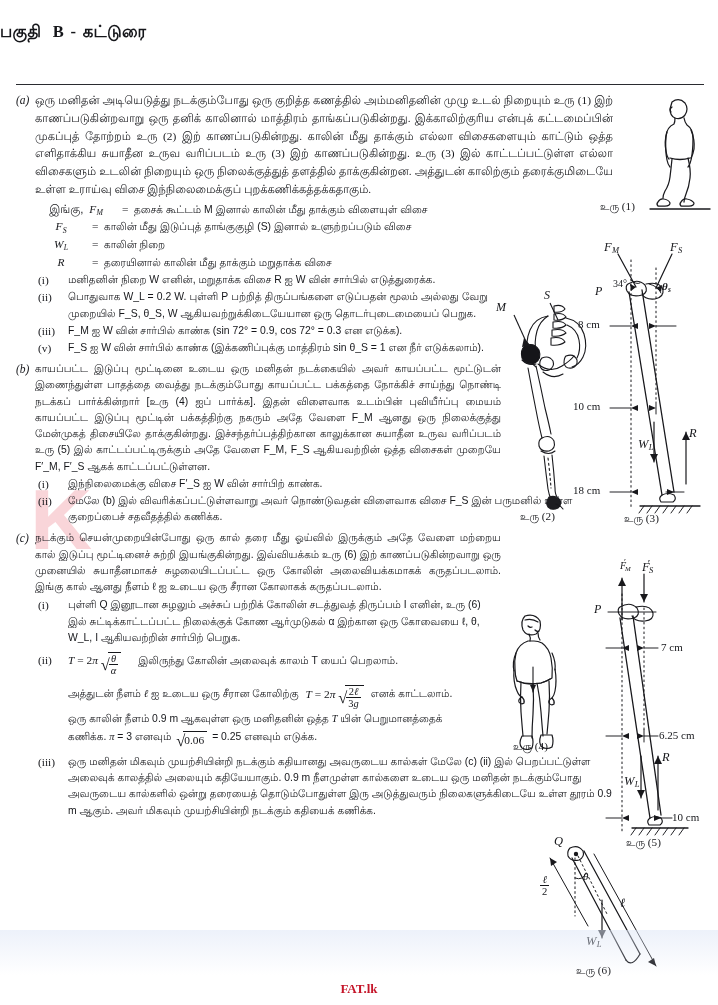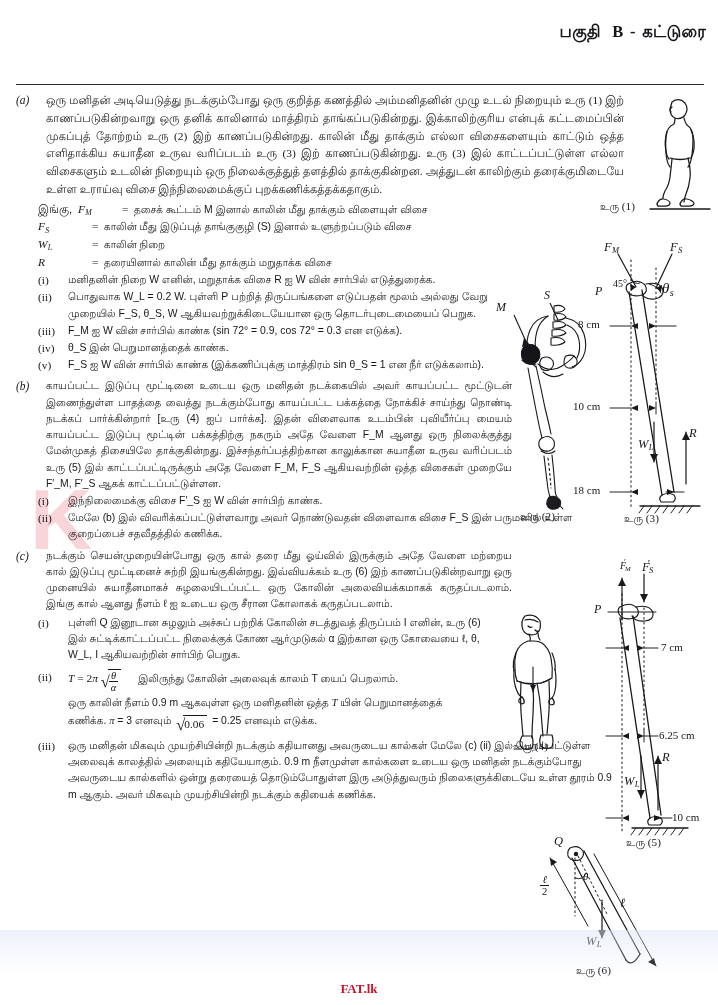--- a/index.html
+++ b/index.html
@@ -16,21 +16,21 @@
   }
   .page {
     position: absolute; inset: 0;
     width: 718px; height: 1005px;
   }
 
   
   .page-title {
     position: absolute;
     top: 22px; left: 0; right: 12px;
-    text-align: right;
+    text-align: left;
     font-weight: bold;
     font-size: 16.5px;
     letter-spacing: .3px;
   }
   .title-part { font-family: "Liberation Serif", serif; }
 
   
   .top-rule {
     position: absolute;
     left: 16px; right: 14px;
@@ -53,21 +53,21 @@
   .lbl {
     position: absolute;
     left: 0; top: 0;
     width: 20px;
     font-style: italic;
     font-size: 11.5px;
     font-family: "Liberation Serif", serif;
   }
 
   .txt {
-    margin-left: 30px;
+    margin-left: 19px;
     text-align: justify;
     text-justify: inter-word;
   }
   .txt.narrow3 { width: 466px; }
   .txt.full { width: 578px; }
 
   
   .rom {
     position: relative;
     margin-left: 22px;
@@ -84,21 +84,21 @@
   .rom.w2 .rbody { width: 540px; }
 
   
   .defs {
     margin-left: 22px;
     margin-top: 2px;
     position: relative;
   }
   .defrow { display: flex; align-items: baseline; line-height: 1.5; }
   .defrow .sym {
-    width: 54px; text-align: left; padding-right: 8px;
+    width: 54px; text-align: center; padding-right: 8px;
     font-family: "Liberation Serif", serif; font-style: italic;
     white-space: nowrap;
   }
   .defrow.r1 .sym { width: 84px; }
   .defrow .eq { width: 12px; }
   .defrow .txt2 { flex: 1; }
 
   
   i.m { font-style: italic; font-family: "Liberation Serif", serif; }
   sub.sb {
@@ -236,24 +236,20 @@
     <div class="rom w1">
       <span class="rn">(ii)</span>
       <span class="rbody ta" style="text-align:justify;">பொதுவாக W_L = 0.2 W. புள்ளி P பற்றித் திருப்பங்களை எடுப்பதன் மூலம் அல்லது வேறு முறையில் F_S, θ_S, W ஆகியவற்றுக்கிடையேயான ஒரு தொடர்புடைமையைப் பெறுக.</span>
     </div>
 
     <div class="rom w1">
       <span class="rn">(iii)</span>
       <span class="rbody ta">F_M ஐ W வின் சார்பில் காண்க (sin 72° = 0.9, cos 72° = 0.3 என எடுக்க).</span>
     </div>
 
-    <div class="rom w1">
-      <span class="rn">(iv)</span>
-      <span class="rbody ta">θ_S இன் பெறுமானத்தைக் காண்க.</span>
-    </div>
 
     <div class="rom w1">
       <span class="rn">(v)</span>
       <span class="rbody ta" style="text-align:justify;">F_S ஐ W வின் சார்பில் காண்க (இக்கணிப்புக்கு மாத்திரம் sin θ_S = 1 என நீர் எடுக்கலாம்).</span>
     </div>
 
     <div class="blk" style="margin-top:5px;">
       <span class="lbl">(b)</span>
       <div class="txt narrow3 ta">காயப்பட்ட இடுப்பு மூட்டினை உடைய ஒரு மனிதன் நடக்கையில் அவர் காயப்பட்ட மூட்டுடன் இணைந்துள்ள பாதத்தை வைத்து நடக்கும்போது காயப்பட்ட பக்கத்தை நோக்கிச் சாய்ந்து நொண்டி நடக்கப் பார்க்கின்றார் [உரு (4) ஐப் பார்க்க]. இதன் விளைவாக உடம்பின் புவியீர்ப்பு மையம் காயப்பட்ட இடுப்பு மூட்டின் பக்கத்திற்கு நகரும் அதே வேளை F_M ஆனது ஒரு நிலைக்குத்து மேன்முகத் திசையிலே தாக்குகின்றது. இச்சந்தர்ப்பத்திற்கான காலுக்கான சுயாதீன உருவ வரிப்படம் உரு (5) இல் காட்டப்பட்டிருக்கும் அதே வேளை F_M, F_S ஆகியவற்றின் ஒத்த விசைகள் முறையே F′_M, F′_S ஆகக் காட்டப்பட்டுள்ளன.</div>
     </div>
@@ -282,20 +278,28 @@
       <span class="rn">(ii)</span>
       <span class="rbody" style="width:430px;">
         <span>
           <i class="m">T</i> = 2<i class="m">π</i>
           <span class="rad"><span class="sign">√</span><span class="under"><span class="frac"><span class="n"><i class="m">θ</i></span><span class="d"><i class="m">α</i></span></span></span></span>
         </span>
         <span class="ta" style="margin-left:14px;">இலிருந்து கோலின் அலைவுக் காலம் T யைப் பெறலாம்.</span>
       </span>
     </div>
 
+    <div class="blk" style="margin-top:9px;margin-left:52px;">
+      <span class="ta">அத்துடன் நீளம் <i class="m">ℓ</i> ஐ உடைய ஒரு சீரான கோலிற்கு</span>
+      <span style="margin:0 4px;">
+        <i class="m">T</i> = 2<i class="m">π</i>
+        <span class="rad"><span class="sign">√</span><span class="under"><span class="frac"><span class="n">2<i class="m">ℓ</i></span><span class="d">3<i class="m">g</i></span></span></span></span>
+      </span>
+      <span class="ta">எனக் காட்டலாம்.</span>
+    </div>
 
     <div class="blk" style="margin-top:1px;margin-left:52px;width:410px;">
       <span class="ta">ஒரு காலின் நீளம் 0.9 m ஆகவுள்ள ஒரு மனிதனின் ஒத்த <i class="m">T</i> யின் பெறுமானத்தைக் கணிக்க. <i class="m">π</i> = 3 எனவும்</span>
       <span class="rad" style="margin:0 2px;"><span class="sign">√</span><span class="under">0.06</span></span>
       <span class="ta">= 0.25 எனவும் எடுக்க.</span>
     </div>
 
     <div class="rom" style="margin-top:4px;">
       <span class="rn">(iii)</span>
       <span class="rbody ta" style="width:545px;">ஒரு மனிதன் மிகவும் முயற்சியின்றி நடக்கும் கதியானது அவருடைய கால்கள் மேலே (c) (ii) இல் பெறப்பட்டுள்ள அலைவுக் காலத்தில் அலையும் கதியேயாகும். 0.9 m நீளமுள்ள கால்களை உடைய ஒரு மனிதன் நடக்கும்போது அவருடைய கால்களில் ஒன்று தரையைத் தொடும்போதுள்ள இரு அடுத்துவரும் நிலைகளுக்கிடையே உள்ள தூரம் 0.9 m ஆகும். அவர் மிகவும் முயற்சியின்றி நடக்கும் கதியைக் கணிக்க.</span>
@@ -438,22 +442,22 @@
 
           <path d="M62 255 q6 -3 12 0 q3 4 -1 7 h-12 q-3 -4 1 -7 z"></path>
 
           <path d="M40 266 L100 266" stroke-width="1.3"></path>
           <path d="M44 266 l-5 7 M52 266 l-5 7 M60 266 l-5 7 M68 266 l-5 7 M76 266 l-5 7 M84 266 l-5 7 M92 266 l-5 7" stroke-width=".95"></path>
         </g>
       </svg>
 
       <div style="position:absolute; left:4px; top:0px; font-size:12.5px;"><i class="m">F</i><sub class="sb">M</sub></div>
       <div style="position:absolute; left:70px; top:0px; font-size:12.5px;"><i class="m">F</i><sub class="sb">S</sub></div>
-      <div style="position:absolute; left:13px; top:38px; font-size:10px;">45°</div>
-      <div style="position:absolute; left:62px; top:40px; font-size:15px;"><i class="m">θ</i><sub class="sb">s</sub></div>
+      <div style="position:absolute; left:13px; top:38px; font-size:10px;">34°</div>
+      <div style="position:absolute; left:62px; top:40px; font-size:11px;font-weight:bold;"><i class="m">θ</i><sub class="sb">s</sub></div>
 
       <div style="position:absolute; left:-5px; top:44px; font-size:12px; font-style:italic;">P</div>
       <div style="position:absolute; left:89px; top:186px; font-size:12.5px;"><i class="m">R</i></div>
       <div style="position:absolute; left:38px; top:197px; font-size:12.5px;"><i class="m">W</i><sub class="sb">L</sub></div>
       <div class="figcap" style="position:absolute; left:24px; top:272px;">
         <span class="ta">உரு</span>
         <span>(3)</span>
       </div>
     </div>
 

